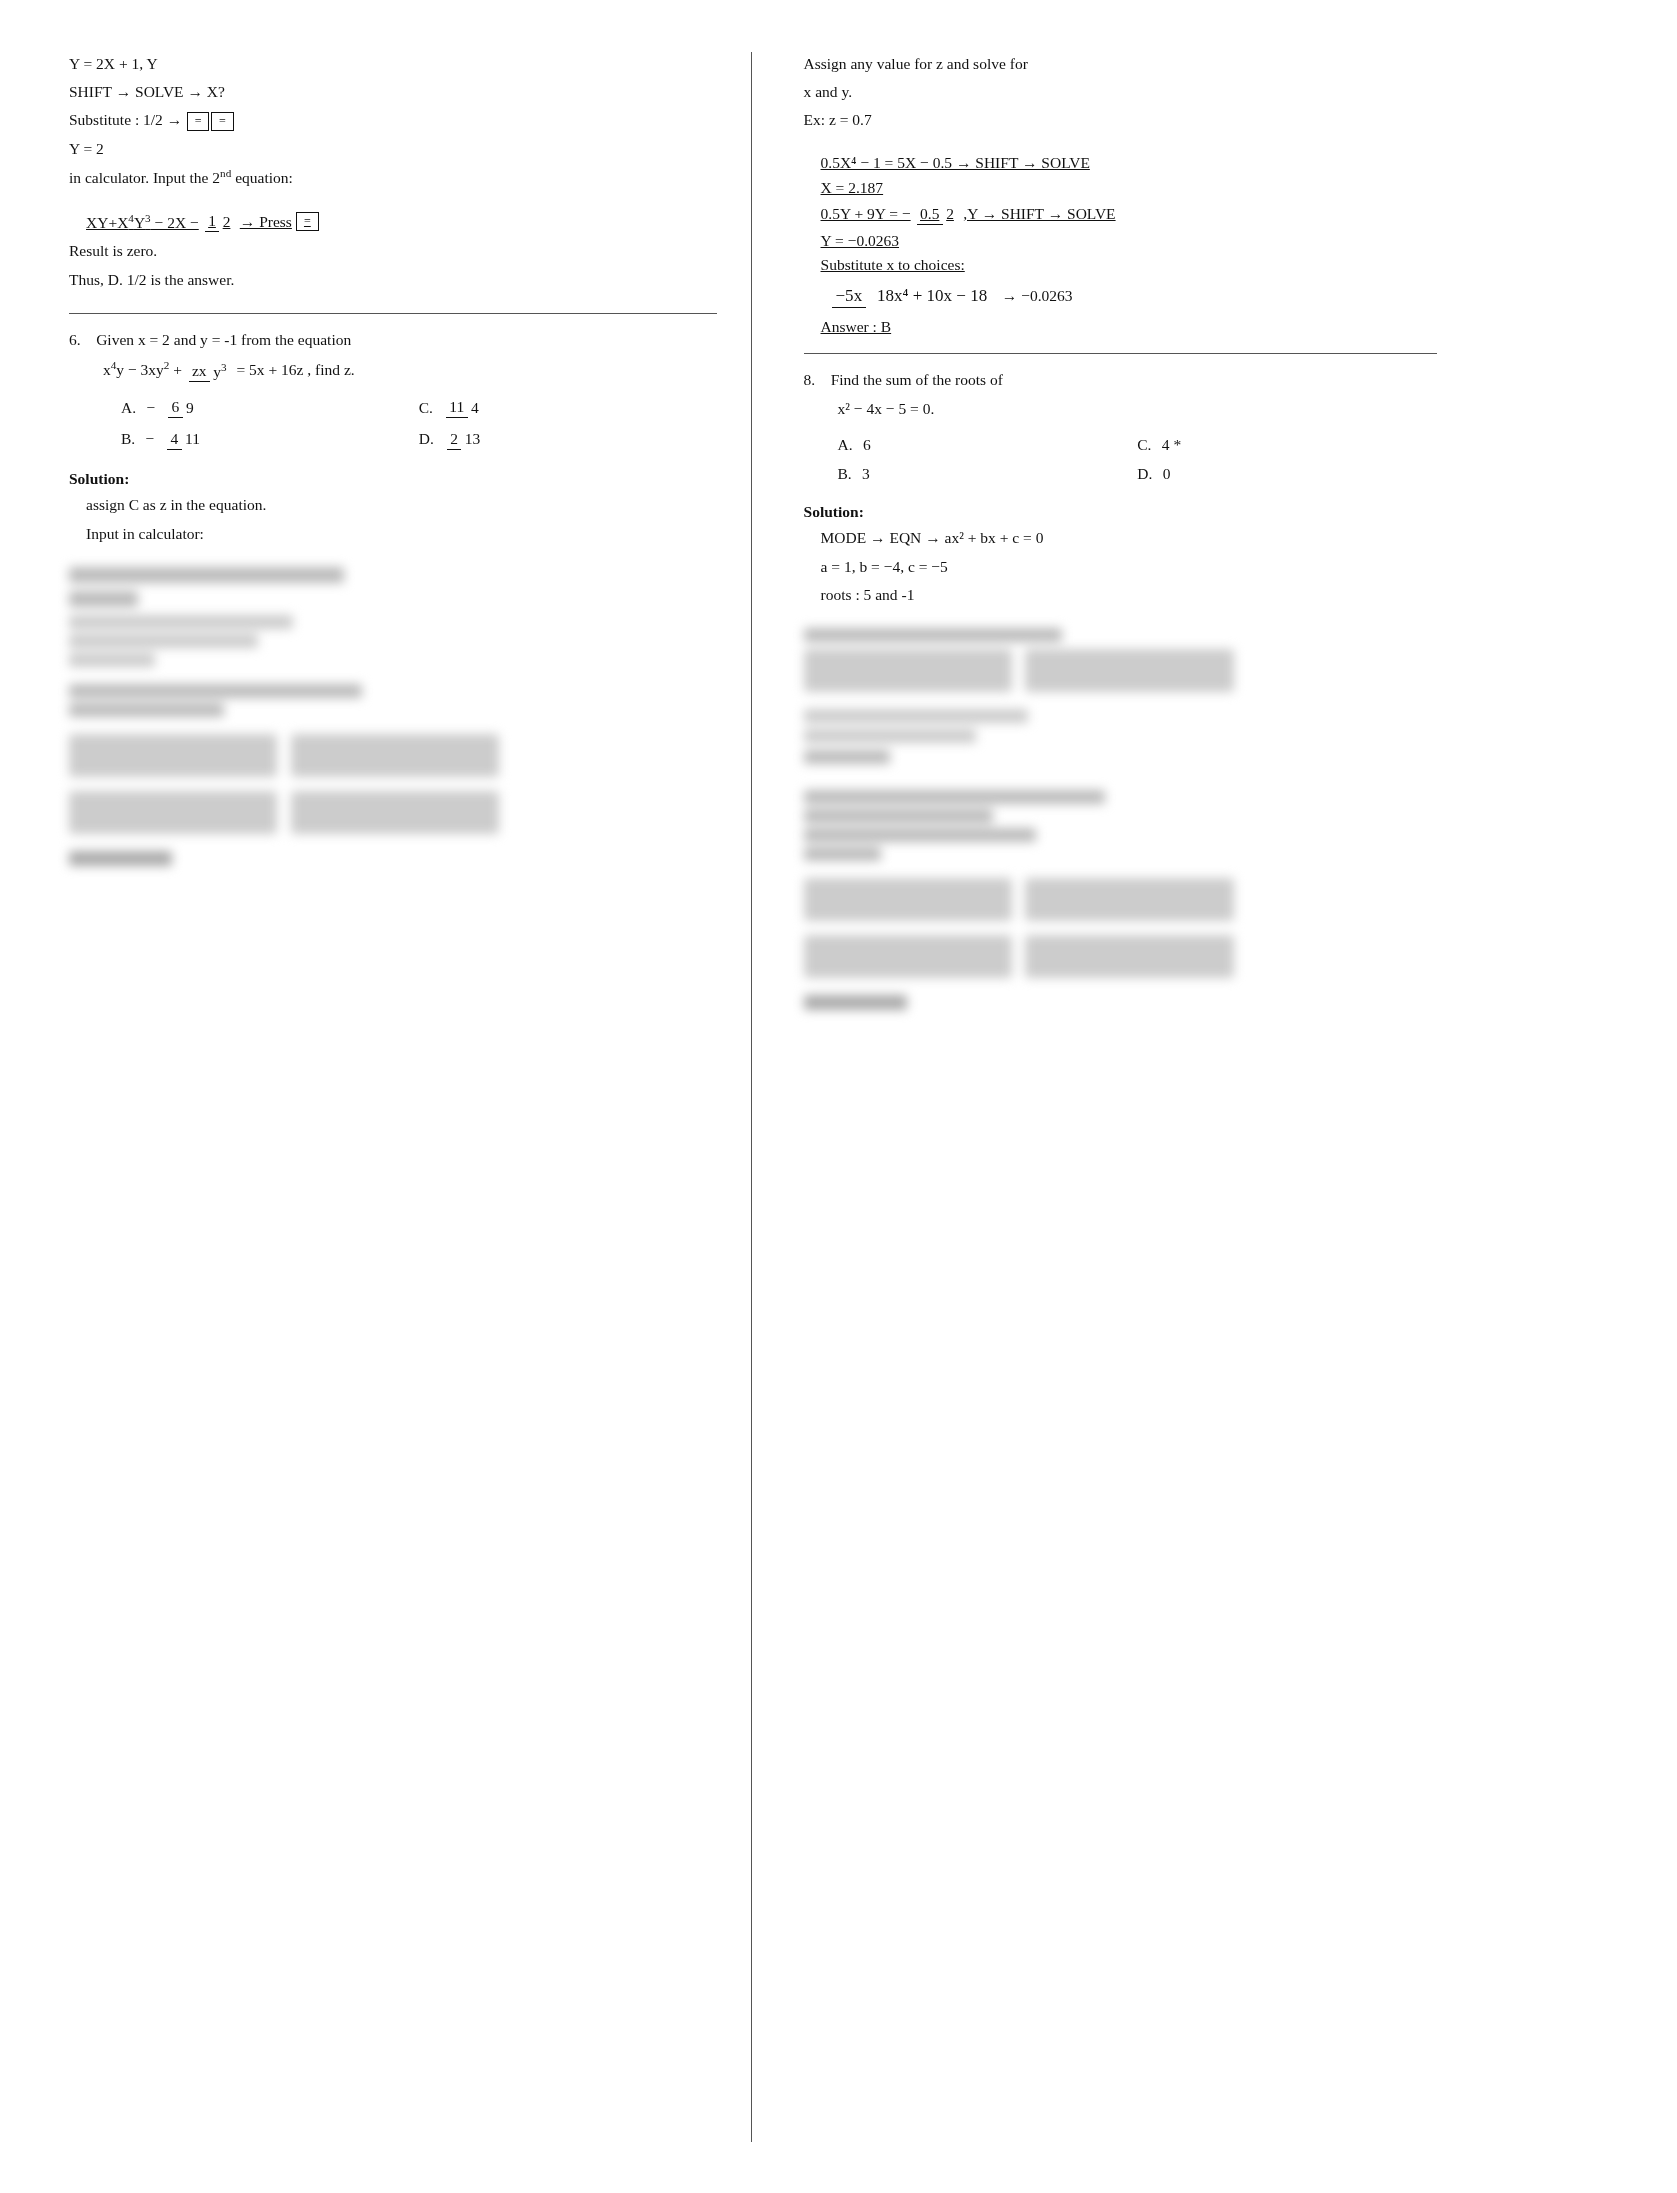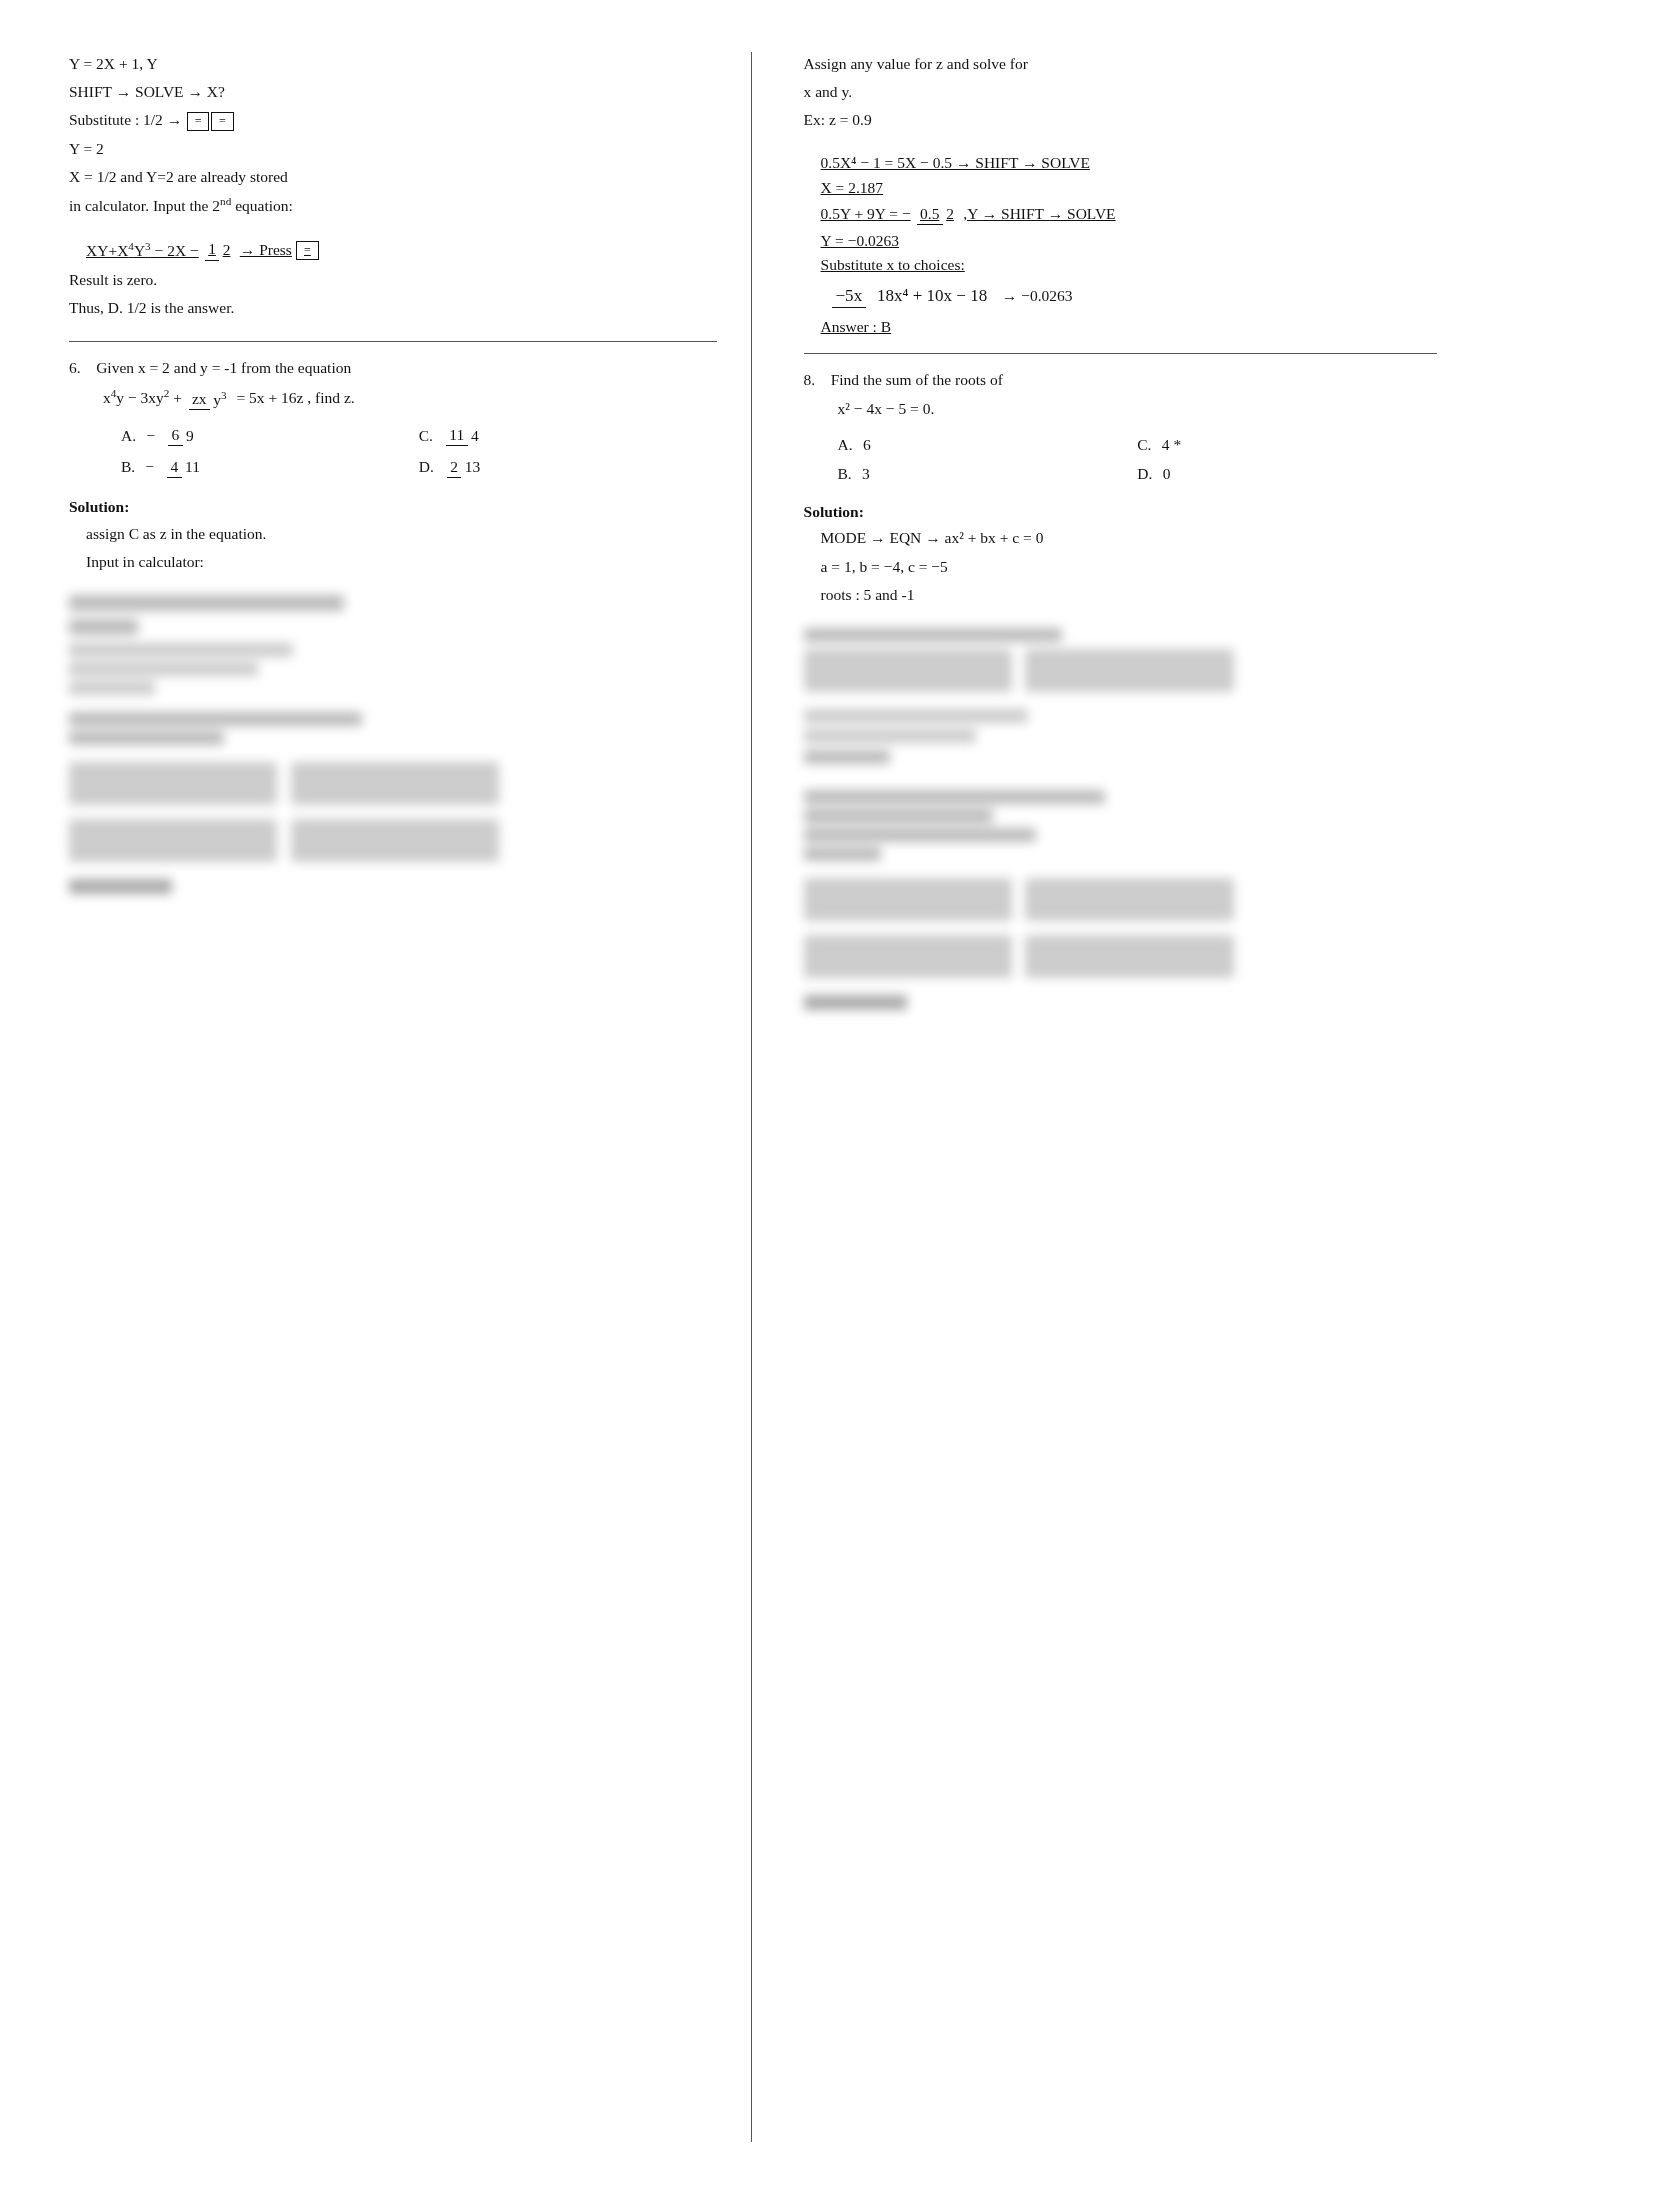--- a/index.html
+++ b/index.html
@@ -119,21 +119,20 @@
   <div class="left-col">
 
     <div class="section">
       <div class="line">Y = 2X + 1, Y</div>
       <div class="line">SHIFT → SOLVE → X?</div>
       <div class="line">
         Substitute : 1/2 →
         <span class="box-eq">=</span><span class="box-eq">=</span>
       </div>
       <div class="line">Y = 2</div>
-      <div class="line">X = 1/2 and Y=2 are already stored</div>
       <div class="line">
         in calculator. Input the 2<sup>nd</sup> equation:
       </div>
     </div>
 
     <div class="equation-line">
       <span>XY+X<sup>4</sup>Y<sup>3</sup> − 2X −</span>
       <span class="fraction">
         <span class="num">1</span>
         <span class="den">2</span>
@@ -225,21 +224,21 @@
       <div style="width:103px; height:15.5px; background:#aaa; border-radius:2.6px; margin-bottom:8.6px;"></div>
     </div>
 
   </div>
 
   <div class="right-col">
 
     <div class="section">
       <div class="line">Assign any value for z and solve for</div>
       <div class="line">x and y.</div>
-      <div class="line">Ex: z = 0.9</div>
+      <div class="line">Ex: z = 0.7</div>
     </div>
 
     <div class="equation-line">
       <span>0.5X⁴ − 1 = 5X − 0.5 → SHIFT → SOLVE</span>
     </div>
     <div class="equation-line">
       <span>X = 2.187</span>
     </div>
     <div class="equation-line">
       <span>0.5Y + 9Y = −</span>

